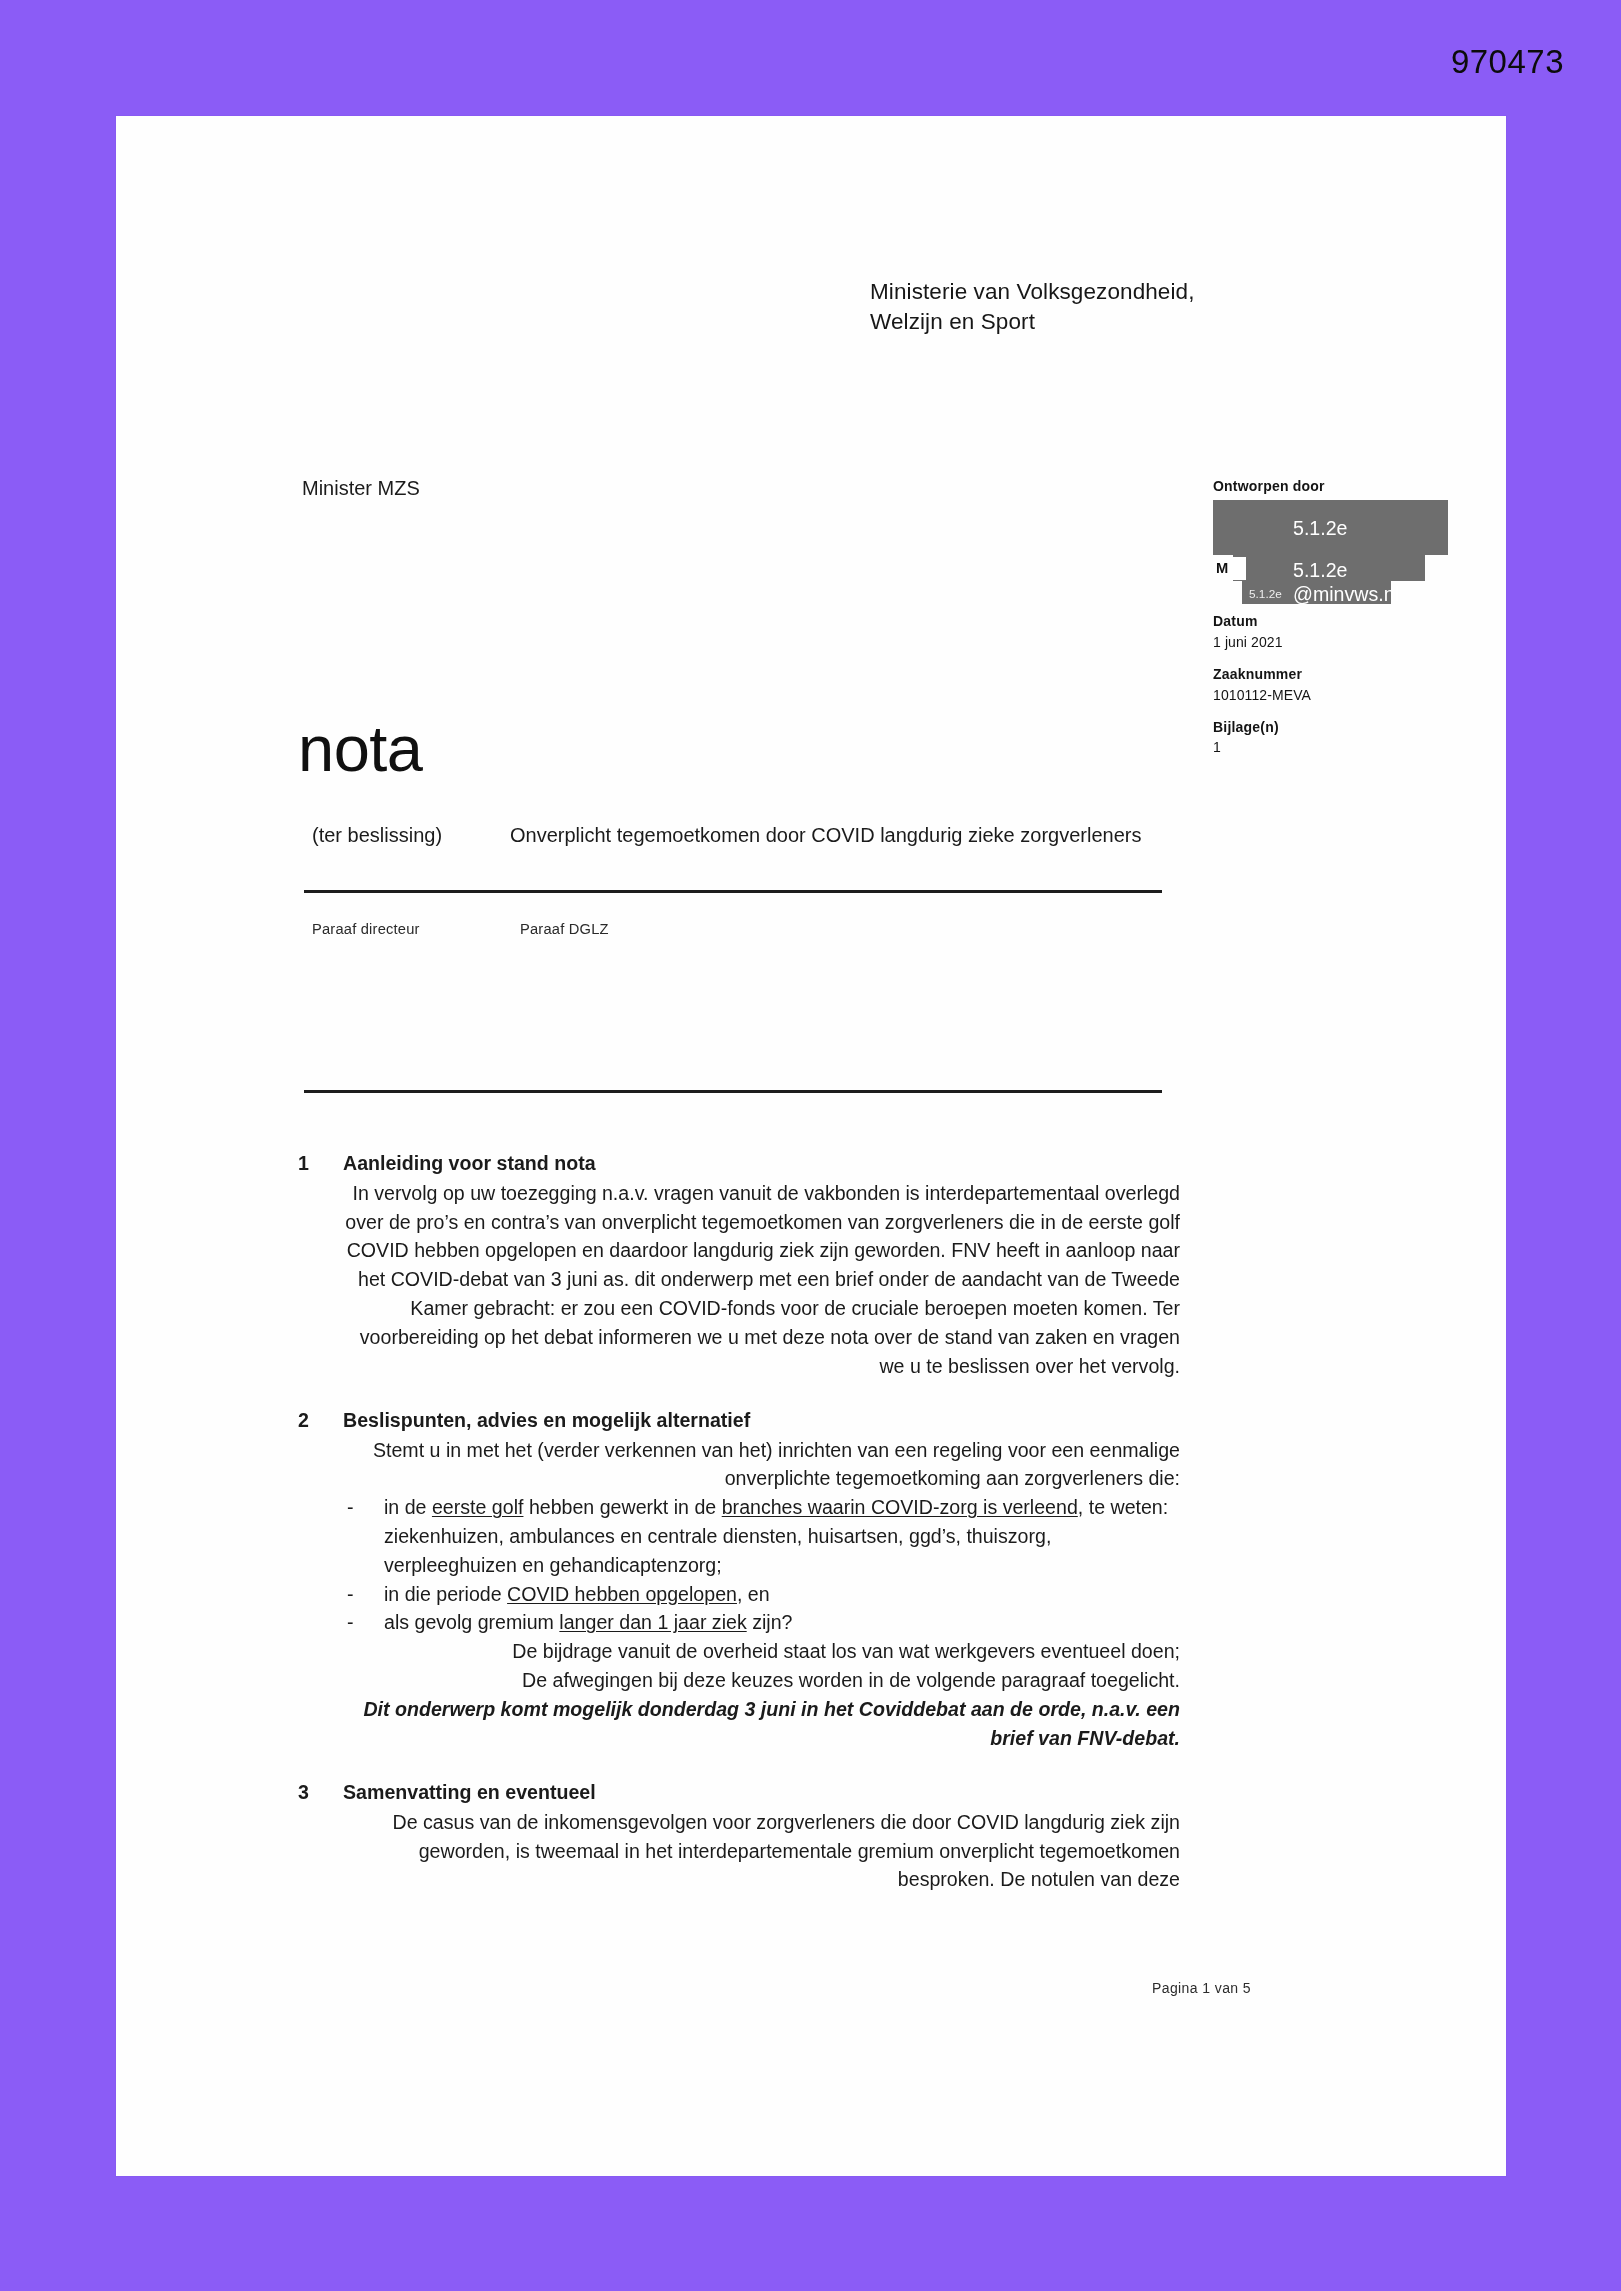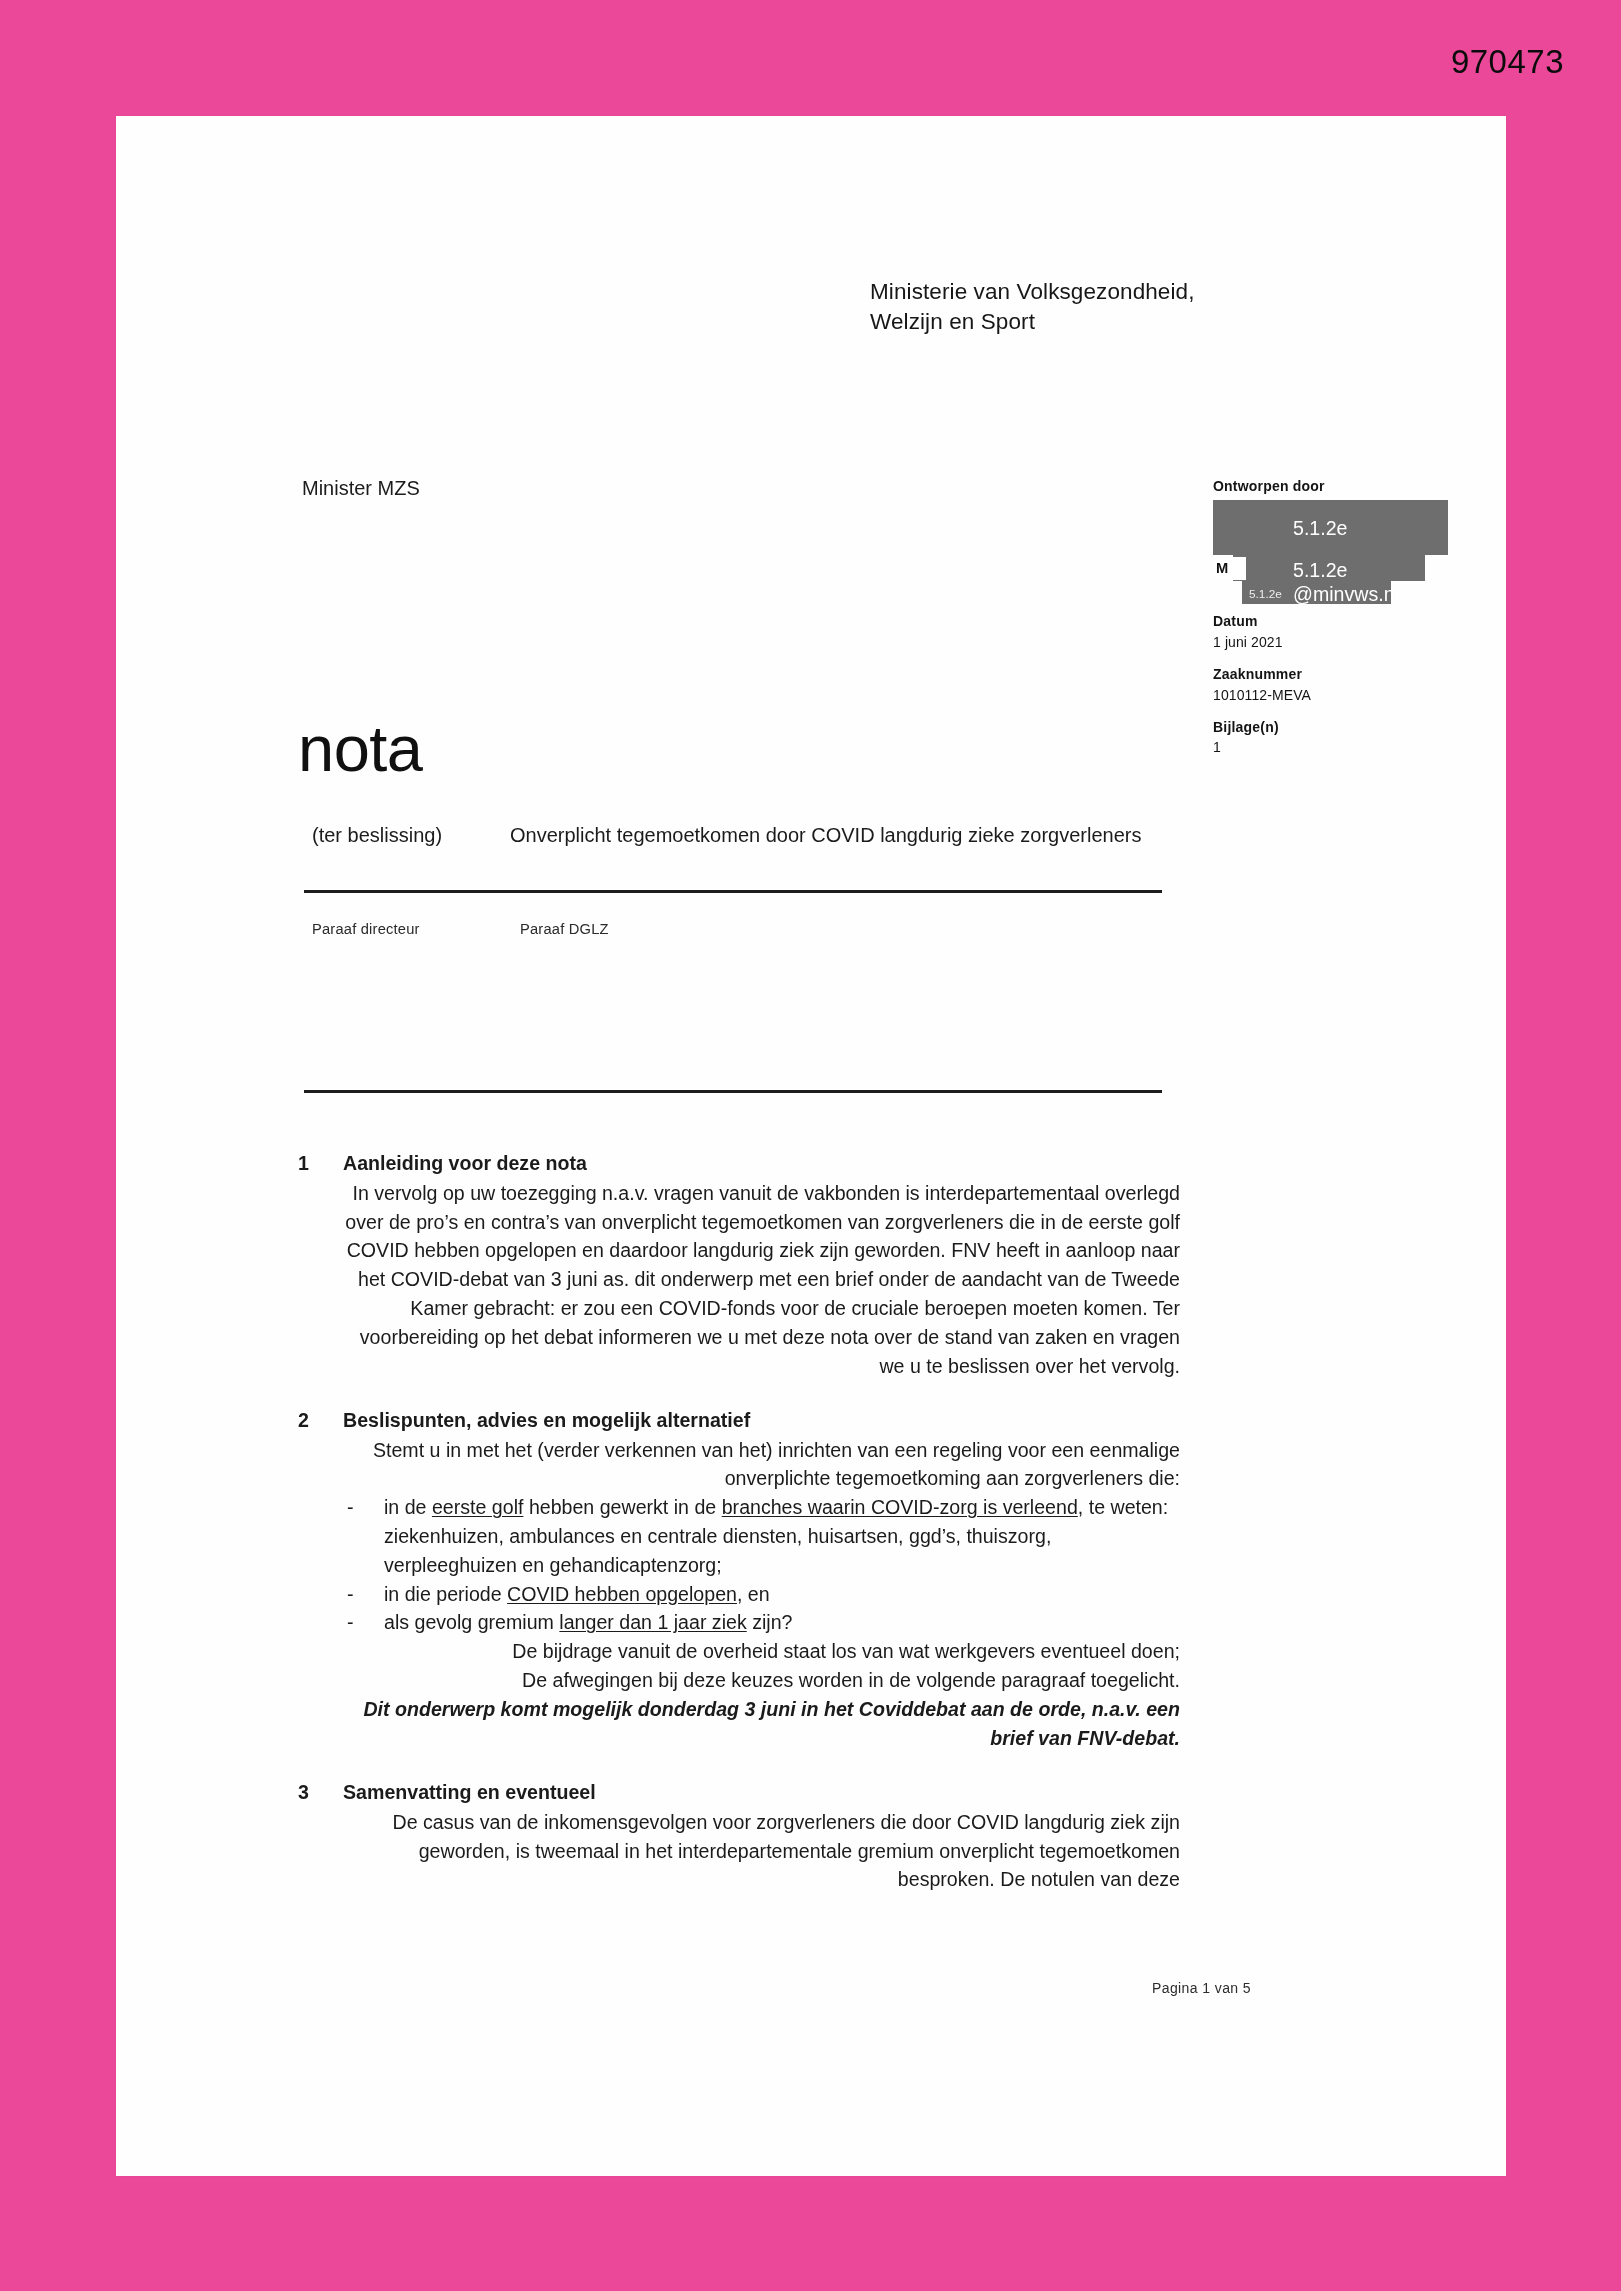--- a/index.html
+++ b/index.html
@@ -6,21 +6,21 @@
   html, body {
     margin: 0;
     padding: 0;
     background: #ffffff;
   }
 
   .screenshot {
     position: relative;
     width: 1621px;
     height: 2292px;
-    background: #ec4899;
+    background: #8b5cf6;
     overflow: hidden;
     font-family: "Liberation Sans", sans-serif;
     color: #1b1b1b;
   }
 
   
   .page-sheet {
     position: absolute;
     left: 116px;
     top: 116px;
@@ -296,21 +296,21 @@
     <div>Paraaf DGLZ</div>
   </div>
 
   <div class="rule rule-2"></div>
 
   <div class="body">
 
     <div class="section">
       <div class="section-head">
         <div class="section-num">1</div>
-        <div class="section-title">Aanleiding voor deze nota</div>
+        <div class="section-title">Aanleiding voor stand nota</div>
       </div>
       <div class="section-body">
         <p>In vervolg op uw toezegging n.a.v. vragen vanuit de vakbonden is interdepartementaal overlegd over de pro’s en contra’s van onverplicht tegemoetkomen van zorgverleners die in de eerste golf COVID hebben opgelopen en daardoor langdurig ziek zijn geworden. FNV heeft in aanloop naar het COVID-debat van 3 juni as. dit onderwerp met een brief onder de aandacht van de Tweede Kamer gebracht: er zou een COVID-fonds voor de cruciale beroepen moeten komen. Ter voorbereiding op het debat informeren we u met deze nota over de stand van zaken en vragen we u te beslissen over het vervolg.</p>
       </div>
     </div>
 
     <div class="section">
       <div class="section-head">
         <div class="section-num">2</div>
         <div class="section-title">Beslispunten, advies en mogelijk alternatief</div>

